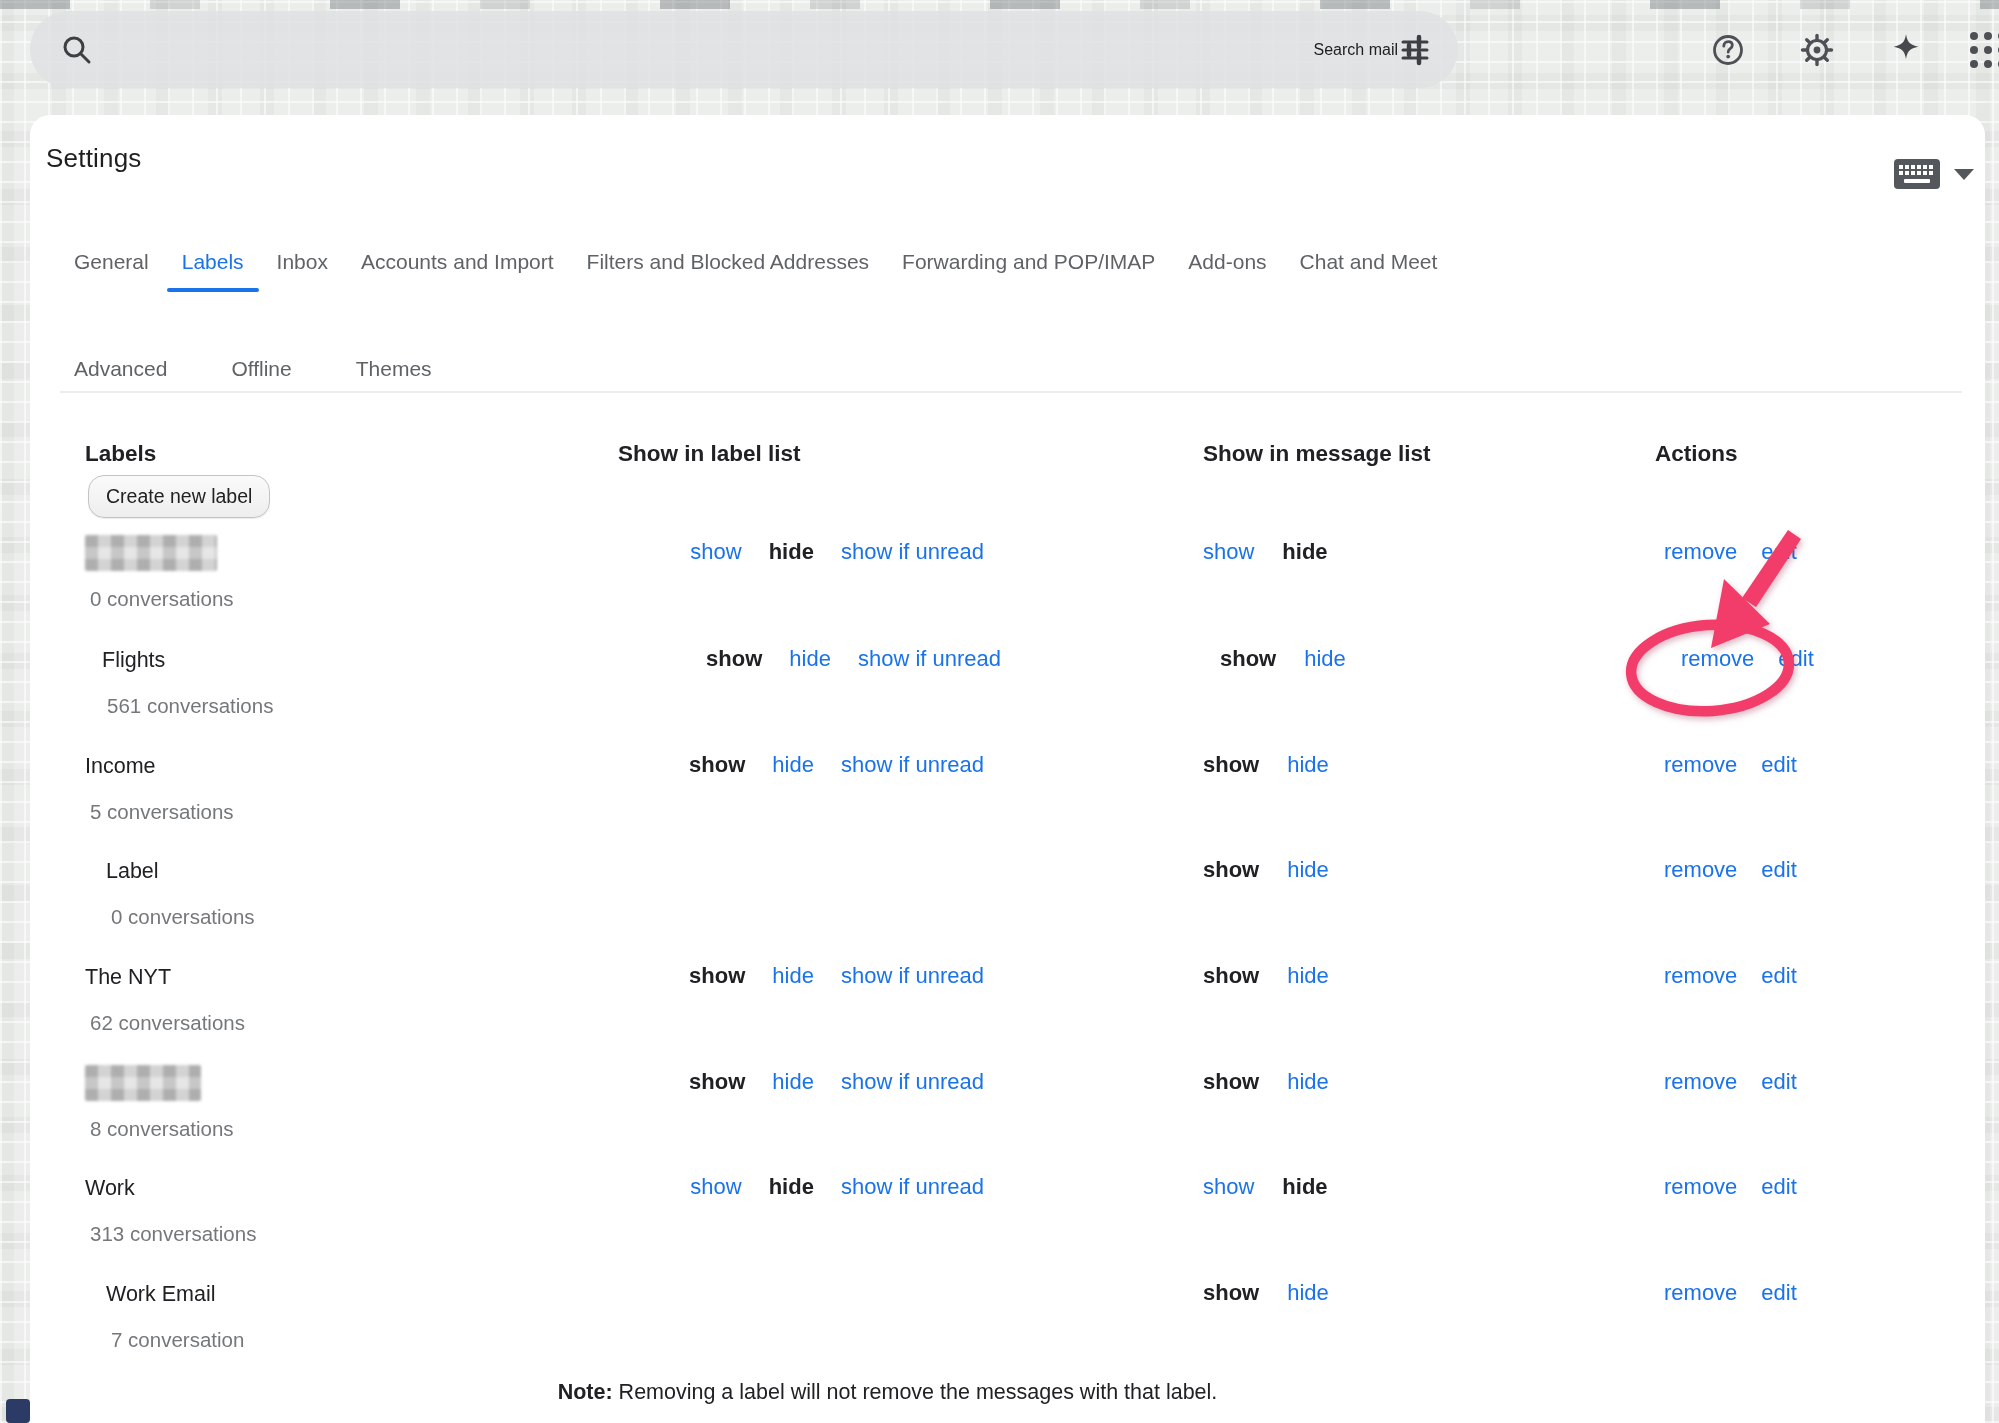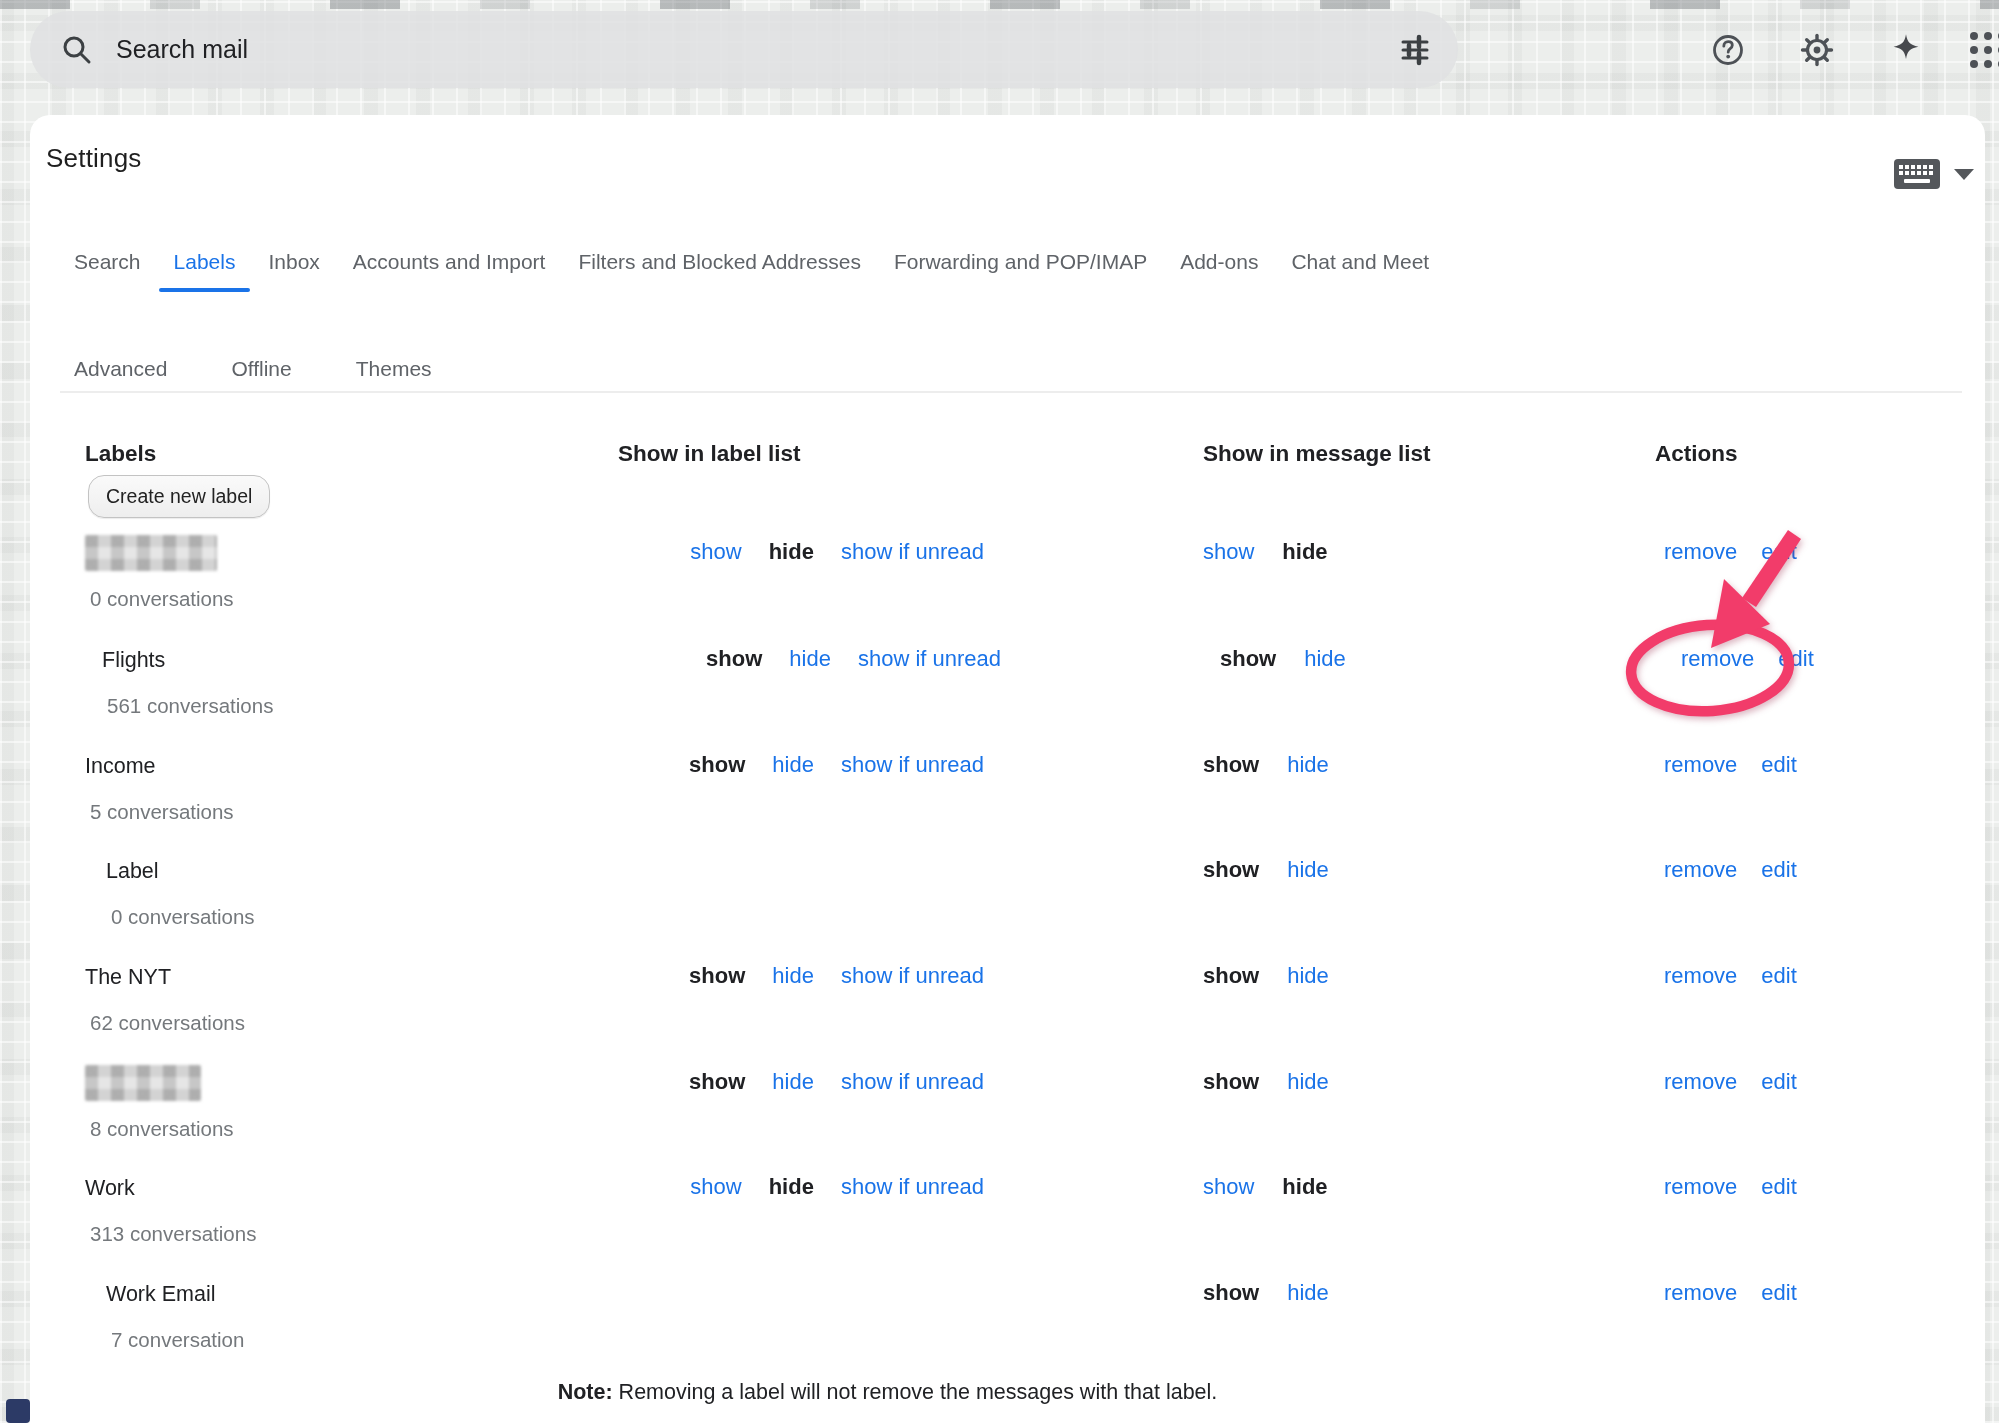--- a/index.html
+++ b/index.html
@@ -10,21 +10,21 @@
       repeating-linear-gradient(0deg, rgba(255,255,255,.55) 0 2px, transparent 2px 20px),
       repeating-linear-gradient(90deg, rgba(255,255,255,.55) 0 2px, transparent 2px 24px),
       repeating-linear-gradient(90deg, rgba(120,125,122,.06) 0 14px, transparent 14px 52px),
       repeating-linear-gradient(0deg, rgba(120,125,122,.06) 0 16px, transparent 16px 58px);}
   .canvas::before{content:"";position:absolute;left:0;top:0;right:0;height:9px;
     background:repeating-linear-gradient(90deg, rgba(95,100,105,.38) 0 70px, transparent 70px 150px, rgba(95,100,105,.2) 150px 200px, transparent 200px 330px);}
   
   .searchbar{position:absolute;left:30px;top:11px;width:1428px;height:77px;border-radius:39px;
     background:rgba(224,225,226,.86);display:flex;align-items:center;z-index:3;cursor:text;}
   .searchbar .s-icon{margin-left:30px;flex:0 0 auto;display:block;}
-  .search-text{margin-left:22px;font-size:25px;color:#202124;flex:1 1 auto;}
+  .search-text{margin-left:22px;font-size:16px;color:#202124;flex:1 1 auto;text-align:right;}
   .tune-btn{margin-right:26px;flex:0 0 auto;cursor:pointer;display:block;}
   .top-icons{position:absolute;left:1700px;top:22px;height:56px;display:flex;gap:33px;align-items:center;z-index:3;}
   .icon-btn{width:56px;height:56px;display:flex;align-items:center;justify-content:center;cursor:pointer;border-radius:50%;}
   .apps-clip{position:absolute;left:1968px;top:30px;z-index:3;cursor:pointer;}
   
   .card{position:absolute;left:30px;top:115px;width:1955px;height:1308px;background:#ffffff;
     border-radius:20px 20px 0 0;z-index:1;}
   .page-title{position:absolute;left:46px;top:126px;font-size:26px;font-weight:400;color:#1f1f1f;z-index:2;letter-spacing:.2px;}
   .kbd-widget{position:absolute;left:1893px;top:158px;display:flex;align-items:center;gap:13px;z-index:2;cursor:pointer;}
   .kbd-tri{width:0;height:0;border-left:10px solid transparent;border-right:10px solid transparent;border-top:11px solid #54575b;}
@@ -152,21 +152,21 @@
           <rect x="24" y="13" width="4" height="4"></rect>
           <rect x="30" y="13" width="4" height="4"></rect>
           <rect x="36" y="13" width="4" height="4"></rect>
         <rect x="11" y="21" width="26" height="4" rx="1"></rect>
       </g>
     </svg>
     <span class="kbd-tri"></span>
   </div>
 
   <nav class="tabs1">
-    <span class="tab">Search</span>
+    <span class="tab">General</span>
     <span class="tab active">Labels</span>
     <span class="tab">Inbox</span>
     <span class="tab">Accounts and Import</span>
     <span class="tab">Filters and Blocked Addresses</span>
     <span class="tab">Forwarding and POP/IMAP</span>
     <span class="tab">Add-ons</span>
     <span class="tab">Chat and Meet</span>
   </nav>
   <nav class="tabs2">
     <span class="tab">Advanced</span>

